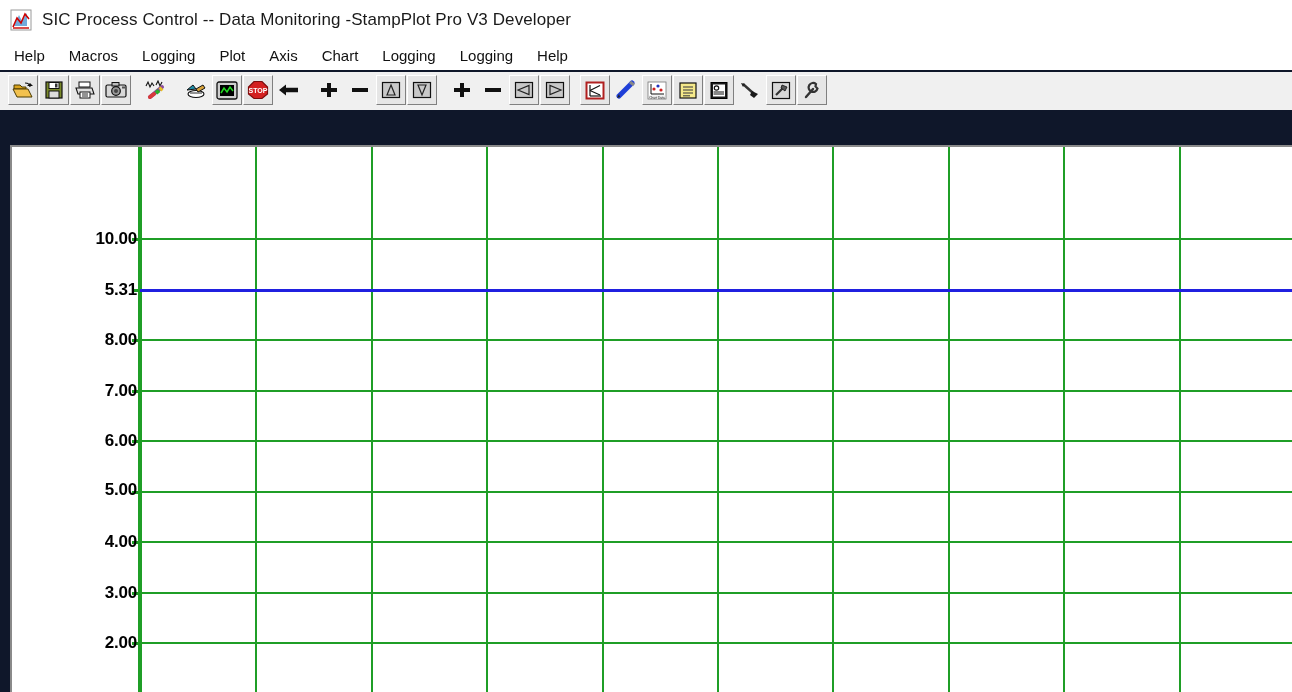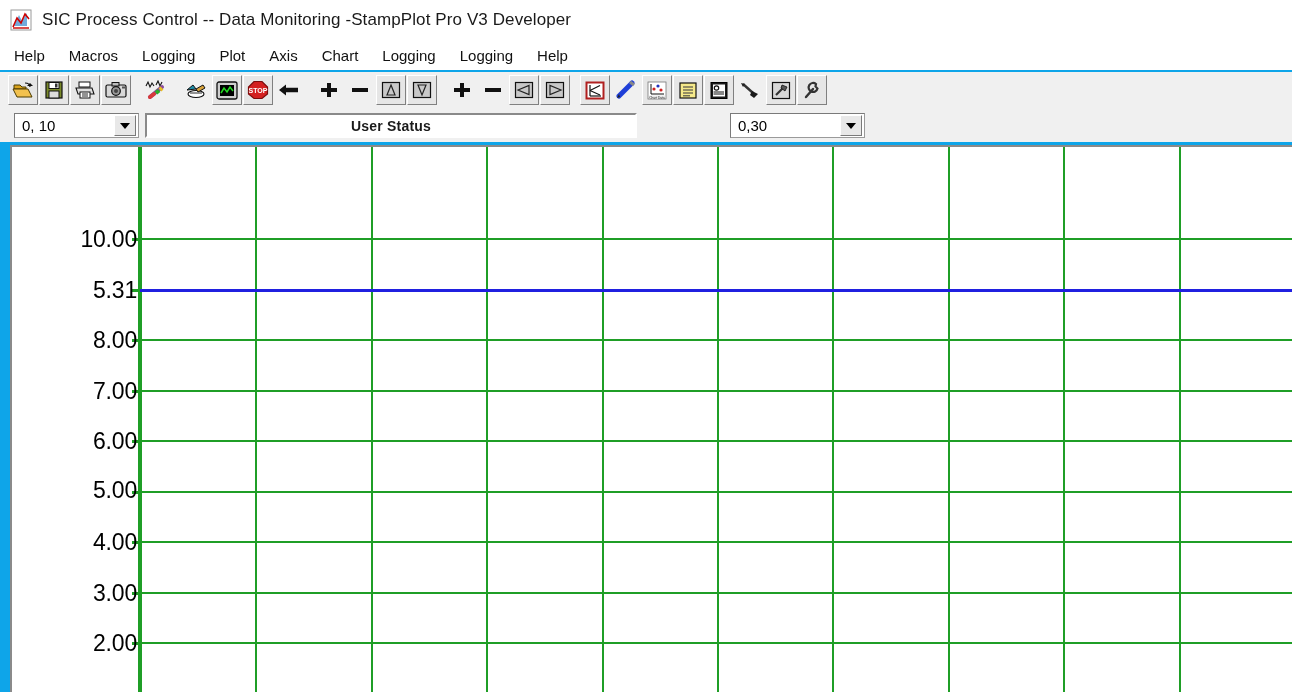--- a/index.html
+++ b/index.html
@@ -5,21 +5,21 @@
   * { box-sizing: border-box; margin: 0; padding: 0; }
   html, body {
     width: 1292px; height: 692px;
     overflow: hidden;
     background: #ffffff;
     font-family: "Liberation Sans", sans-serif;
   }
   #app {
     position: relative;
     width: 1292px; height: 692px;
-    background: #0ea5e9;
+    background: #0f172a;
     overflow: hidden;
   }
 
   
   #titlebar {
     position: absolute; left: 0; top: 0; width: 1292px; height: 40px;
     background: #ffffff;
     display: flex; align-items: center;
   }
   #app-icon {
@@ -136,21 +136,21 @@
     border-left: 2px solid #8a8a8a;
     overflow: hidden;
   }
   #plotsurface {
     position: absolute; left: 0; top: 0; width: 100%; height: 100%;
     background: #ffffff;
   }
   .ylabel {
     position: absolute;
     right: 1155px;
-    font-size: 23px; font-weight: normal; color: #000000;
+    font-size: 17px; font-weight: bold; color: #000000;
     text-align: left;
     white-space: nowrap;
     transform: translateY(-50%);
     letter-spacing: -0.2px;
   }
   .ytick {
     position: absolute; left: 120px; width: 8px; height: 3px;
   }
   .gridline-h { position: absolute; left: 128px; right: 0; height: 2px; }
   .gridline-v { position: absolute; top: 0; bottom: 0; width: 2px; }
@@ -450,44 +450,20 @@
         <span>
         <svg width="20" height="19" viewBox="0 0 20 19">
           <path d="M14 3 a4.5 4.5 0 1 0 1.5 4.5 l-2 -2 z" fill="none" stroke="#333" stroke-width="2.2"></path>
           <line x1="11" y1="8" x2="4" y2="16" stroke="#333" stroke-width="2.4" stroke-linecap="round"></line>
         </svg>
           </span>
       </div>
     </div>
   </div>
 
-  <div id="controlsrow">
-
-    <div class="combo" id="combo-left">
-      <span class="cval">0, 10</span>
-      <span class="combo-arrow">
-          <i></i>
-        </span>
-    </div>
-
-    <div id="userstatus">
-      <span>User Status</span>
-    </div>
-
-    <div id="greenbox" style="background: rgb(0, 255, 0);">
-      <span>100</span>
-    </div>
-
-    <div class="combo" id="combo-right">
-      <span class="cval">0,30</span>
-      <span class="combo-arrow">
-          <i></i>
-        </span>
-    </div>
-  </div>
 
   <div id="plotpanel">
     <div id="plotsurface">
 
     <div id="axisline" style="background: rgb(31, 158, 38);"></div>
         <div class="gridline-v" style="left: 128px; background: rgb(31, 158, 38);"></div>
         <div class="gridline-v" style="left: 243.4px; background: rgb(31, 158, 38);"></div>
         <div class="gridline-v" style="left: 358.8px; background: rgb(31, 158, 38);"></div>
         <div class="gridline-v" style="left: 474.2px; background: rgb(31, 158, 38);"></div>
         <div class="gridline-v" style="left: 589.6px; background: rgb(31, 158, 38);"></div>

